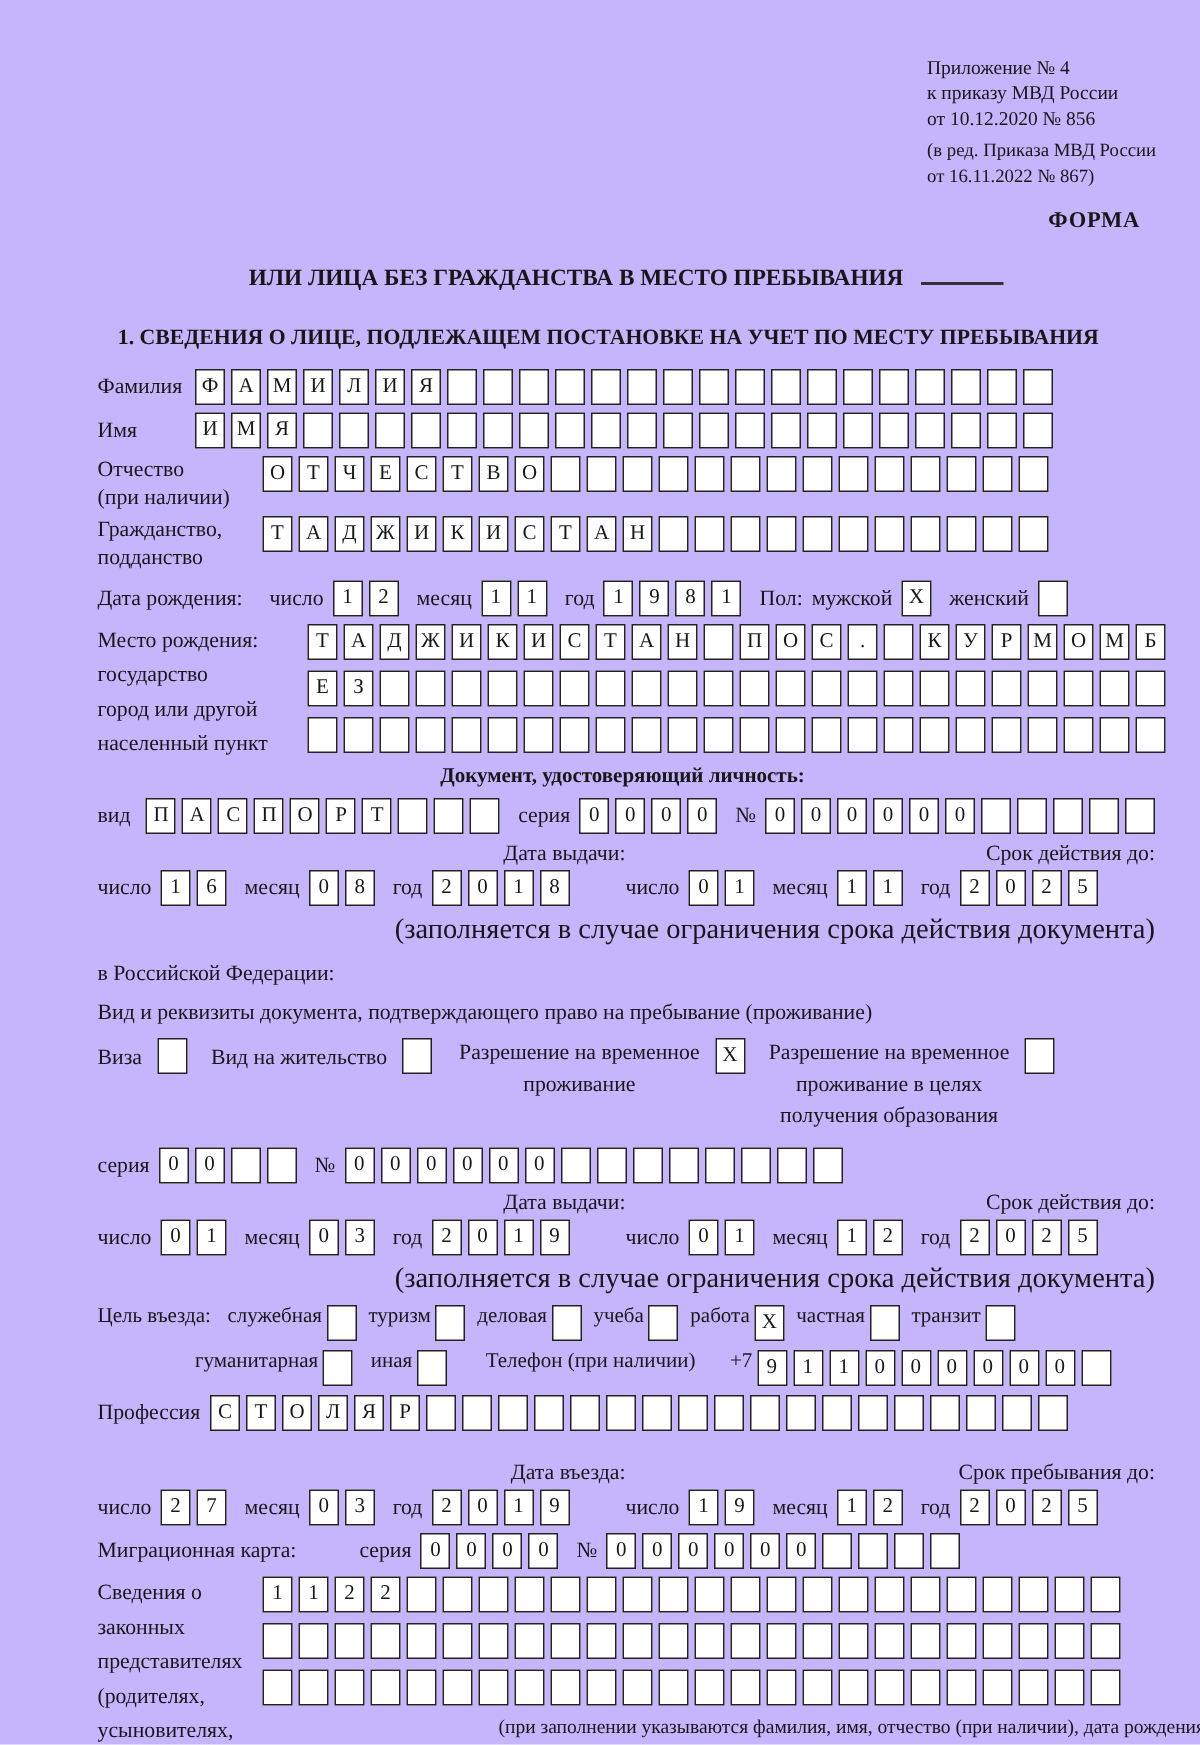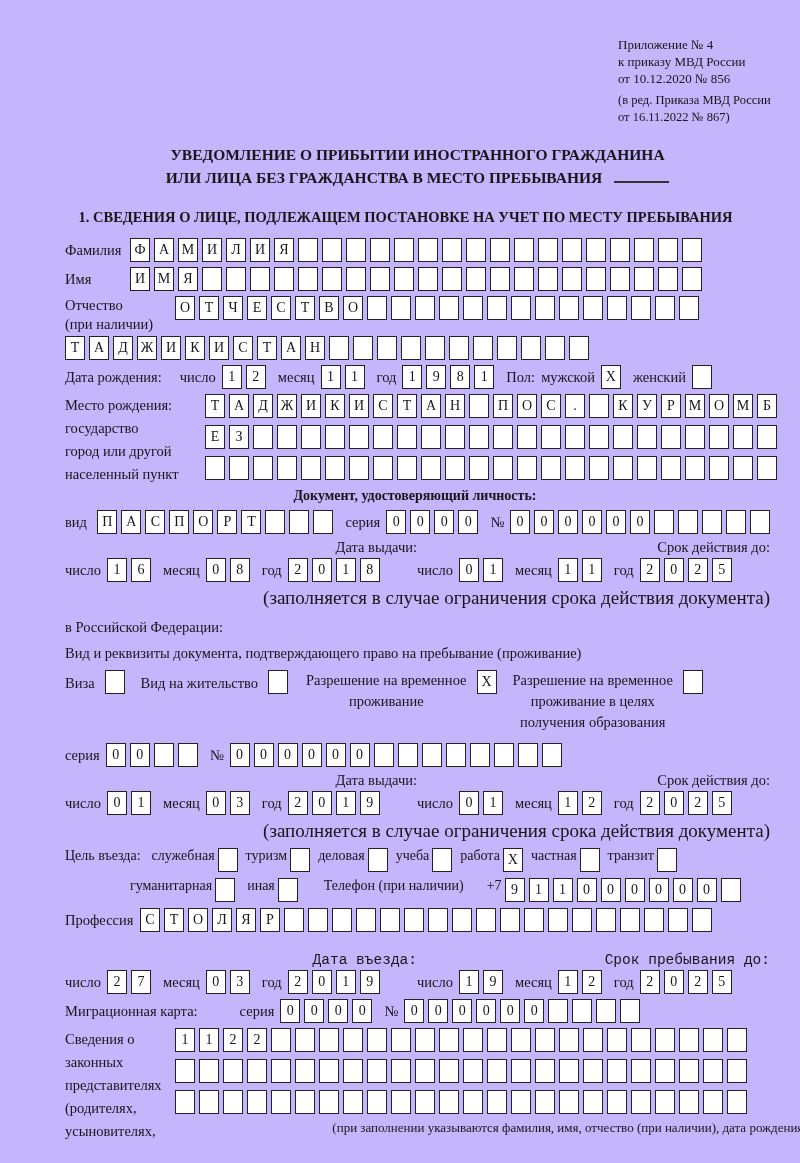--- a/index.html
+++ b/index.html
@@ -52,23 +52,23 @@
 
   <div class="top-note">
     <div>Приложение № 4</div>
     <div>к приказу МВД России</div>
     <div>от 10.12.2020 № 856</div>
   </div>
   <div class="top-note2">
     <div>(в ред. Приказа МВД России</div>
     <div>от 16.11.2022 № 867)</div>
   </div>
+  <div class="forma">ФОРМА</div>
 
   <div class="title">
-    <div>УВЕДОМЛЕНИЕ О ПРИБЫТИИ ИНОСТРАННОГО ГРАЖДАНИНА</div>
     <div>
       <span>ИЛИ ЛИЦА БЕЗ ГРАЖДАНСТВА В МЕСТО ПРЕБЫВАНИЯ</span><span class="blank-ul"></span>
     </div>
   </div>
 
   <div class="sec-head">1. СВЕДЕНИЯ О ЛИЦЕ, ПОДЛЕЖАЩЕМ ПОСТАНОВКЕ НА УЧЕТ ПО МЕСТУ ПРЕБЫВАНИЯ</div>
 
   <div class="row">
     <span class="lbl w65">Фамилия</span>
     <span class="cells">
@@ -154,20 +154,24 @@
         <span class="cell"></span>
         <span class="cell"></span>
         <span class="cell"></span>
         <span class="cell"></span>
         <span class="cell"></span>
         <span class="cell"></span>
       </span>
   </div>
 
   <div class="row">
+    <span class="lbl w110 lbl2">
+      <span>Гражданство,</span><br>
+      <span>подданство</span>
+    </span>
     <span class="cells">
         <span class="cell">Т</span>
         <span class="cell">А</span>
         <span class="cell">Д</span>
         <span class="cell">Ж</span>
         <span class="cell">И</span>
         <span class="cell">К</span>
         <span class="cell">И</span>
         <span class="cell">С</span>
         <span class="cell">Т</span>
@@ -542,21 +546,21 @@
         <span class="cell"></span>
         <span class="cell"></span>
         <span class="cell"></span>
         <span class="cell"></span>
         <span class="cell"></span>
         <span class="cell"></span>
         <span class="cell"></span>
       </span>
   </div>
 
-  <div class="row" style="margin-bottom:0;margin-top:20px;font-family:Liberation Mono, monospace;">
+  <div class="row" style="margin-bottom:0;margin-top:20px;">
     <div class="half-l date-head">Дата въезда:</div>
     <div class="half-r date-head">Срок пребывания до:</div>
   </div>
   <div class="row">
     <div class="half-l dl">
       <span class="dlbl">число</span>
       <span class="cells">
           <span class="cell">2</span>
           <span class="cell">7</span>
         </span>

